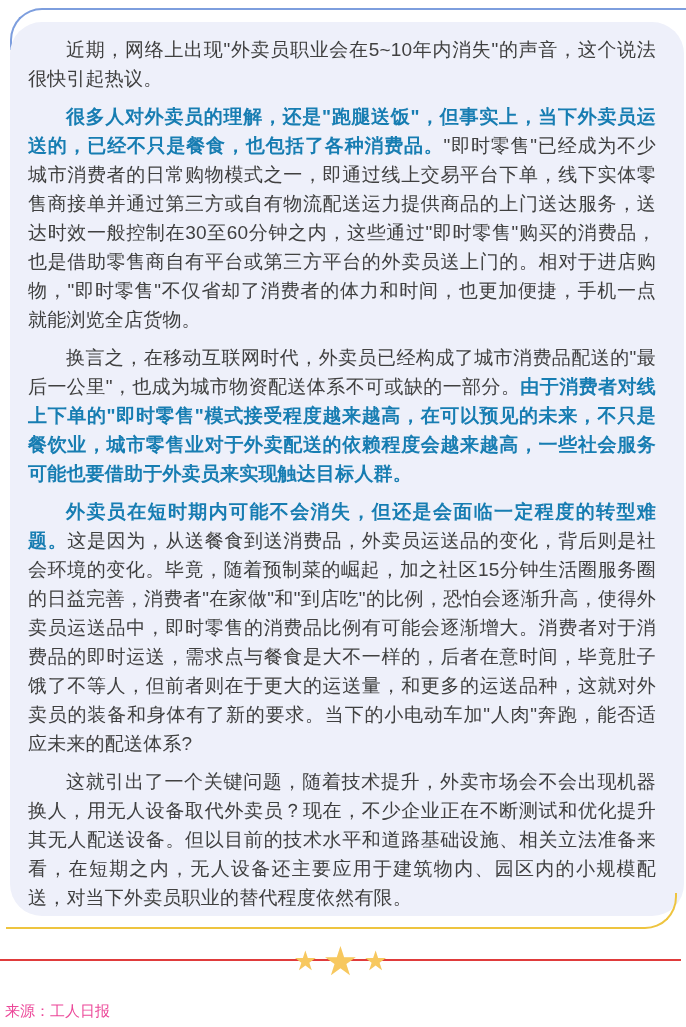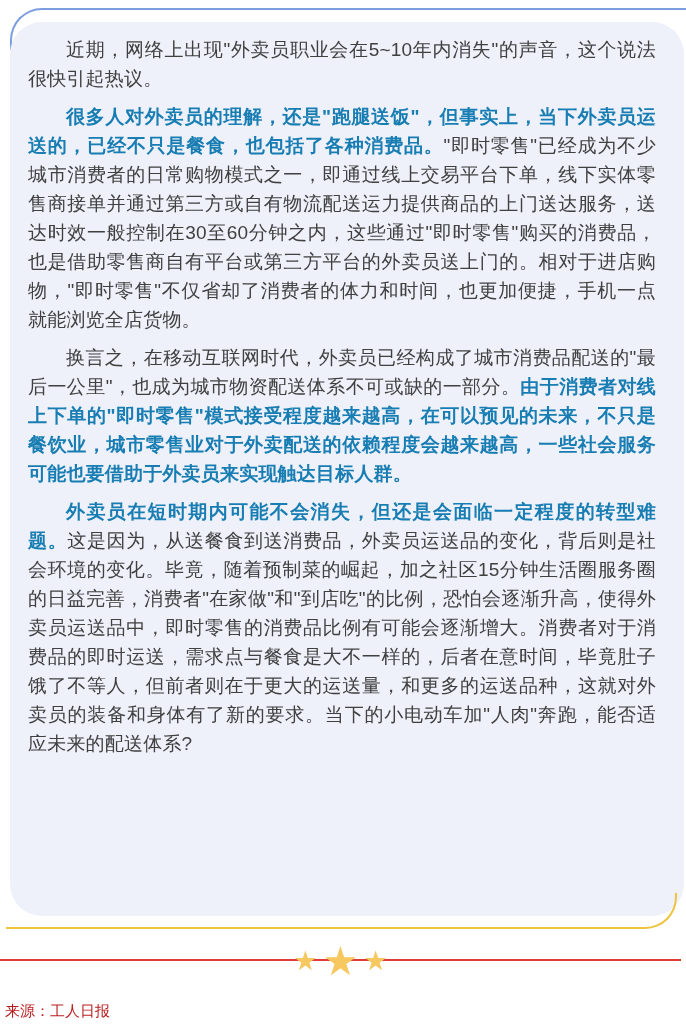--- a/index.html
+++ b/index.html
@@ -57,36 +57,37 @@
   .stars {
     position:absolute; left:0; top:936px; width:681px; height:50px;
     display:flex; align-items:center; justify-content:center; gap:5px;
     pointer-events:none;
   }
   .star { color:var(--star-gold); line-height:1; }
   .star.small { font-size:27px; }
   .star.big   { font-size:40px; }
   .source {
     position:absolute; left:5px; top:1002px;
-    font-size:15px; color:#b91c1c;
+    font-size:15px; color:#ec4899;
   }
 </style>
 </head>
 <body>
 
 <div class="page" style="--card-bg: #eef0fa; --accent-blue: #7d9ede; --accent-yellow: #eec43f; --rule-red: #e03b3b; --star-gold: #f7c85f; --body-color: #404040; --em-color: #177db2;">
 
   <div class="accent-top"></div>
 
   <div class="card">
     <div class="article" id="article">
         <p><span class="normal">近期，网络上出现"外卖员职业会在5~10年内消失"的声音，这个说法很快引起热议。</span></p>
         <p><span class="em">很多人对外卖员的理解，还是"跑腿送饭"，但事实上，当下外卖员运送的，已经不只是餐食，也包括了各种消费品。</span><span class="normal">"即时零售"已经成为不少城市消费者的日常购物模式之一，即通过线上交易平台下单，线下实体零售商接单并通过第三方或自有物流配送运力提供商品的上门送达服务，送达时效一般控制在30至60分钟之内，这些通过"即时零售"购买的消费品，也是借助零售商自有平台或第三方平台的外卖员送上门的。相对于进店购物，"即时零售"不仅省却了消费者的体力和时间，也更加便捷，手机一点就能浏览全店货物。</span></p>
         <p><span class="normal">换言之，在移动互联网时代，外卖员已经构成了城市消费品配送的"最后一公里"，也成为城市物资配送体系不可或缺的一部分。</span><span class="em">由于消费者对线上下单的"即时零售"模式接受程度越来越高，在可以预见的未来，不只是餐饮业，城市零售业对于外卖配送的依赖程度会越来越高，一些社会服务可能也要借助于外卖员来实现触达目标人群。</span></p>
         <p><span class="em">外卖员在短时期内可能不会消失，但还是会面临一定程度的转型难题。</span><span class="normal">这是因为，从送餐食到送消费品，外卖员运送品的变化，背后则是社会环境的变化。毕竟，随着预制菜的崛起，加之社区15分钟生活圈服务圈的日益完善，消费者"在家做"和"到店吃"的比例，恐怕会逐渐升高，使得外卖员运送品中，即时零售的消费品比例有可能会逐渐增大。消费者对于消费品的即时运送，需求点与餐食是大不一样的，后者在意时间，毕竟肚子饿了不等人，但前者则在于更大的运送量，和更多的运送品种，这就对外卖员的装备和身体有了新的要求。当下的小电动车加"人肉"奔跑，能否适应未来的配送体系?</span></p>
+        <p><span class="normal">这就引出了一个关键问题，随着技术提升，外卖市场会不会出现机器换人，用无人设备取代外卖员？现在，不少企业正在不断测试和优化提升其无人配送设备。但以目前的技术水平和道路基础设施、相关立法准备来看，在短期之内，无人设备还主要应用于建筑物内、园区内的小规模配送，对当下外卖员职业的替代程度依然有限。</span></p>
       </div>
   </div>
 
   <div class="accent-bottom"></div>
 
   <div class="divider-line"></div>
 
   <div class="stars">
     <span class="star small">★</span>
     <span class="star big">★</span>

